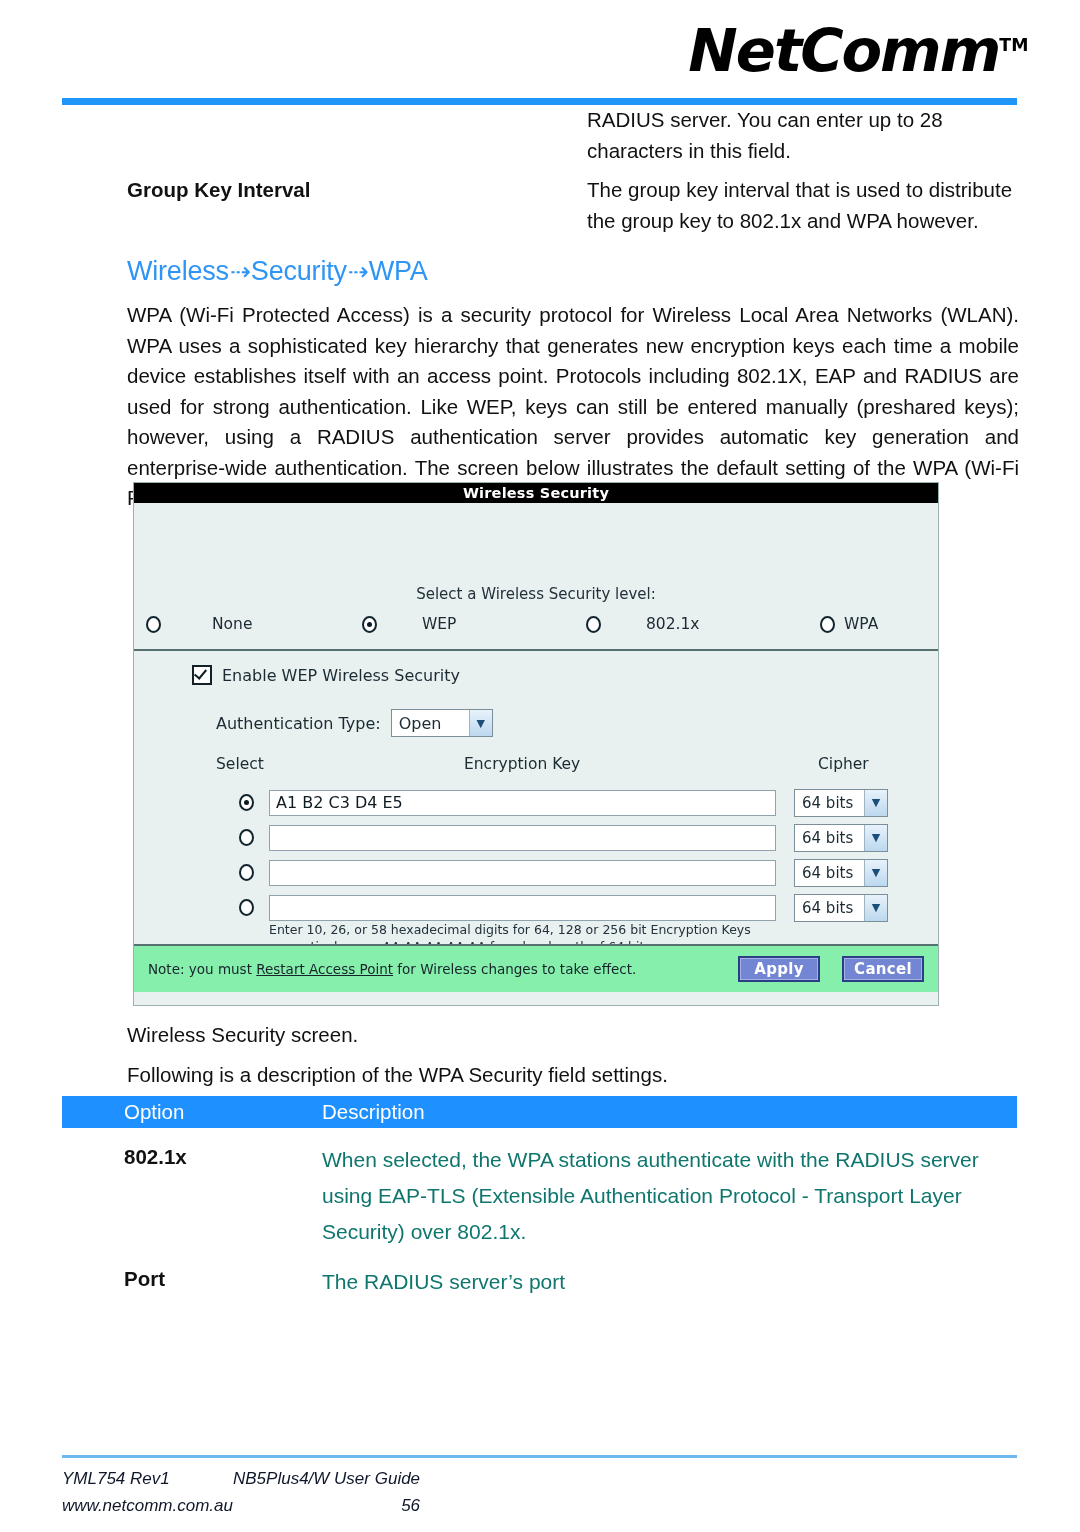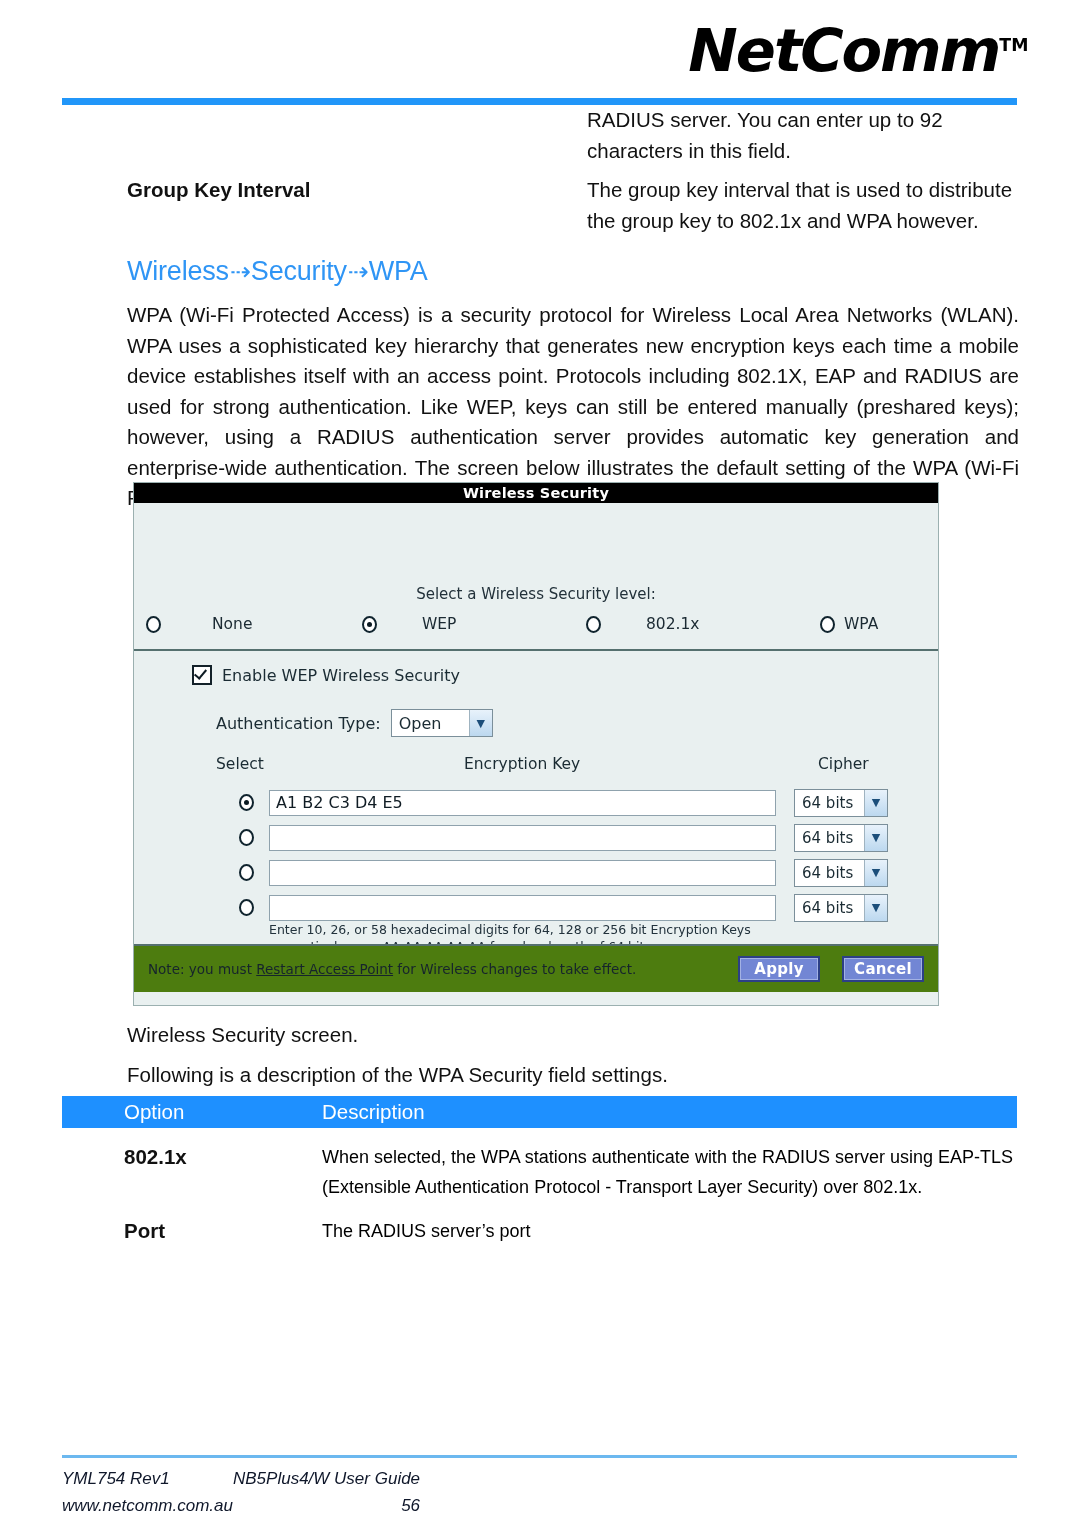--- a/index.html
+++ b/index.html
@@ -316,21 +316,21 @@
 
   .shot-footer {
     position: absolute;
     bottom: 0;
     left: 0;
     width: 100%;
     height: 46px;
     border-top: 2px solid #55706f;
     display: flex;
     align-items: center;
-    background: #4d7c0f;
+    background: #86efac;
   }
   .note {
     position: absolute;
     left: 14px;
     font-size: 13.5px;
     color: #16242c;
   }
   .note a {
     color: #16242c;
     text-decoration: underline;
@@ -392,23 +392,23 @@
     flex: 0 0 260px;
     padding-left: 62px;
     box-sizing: border-box;
     font-weight: bold;
     font-size: 20.5px;
     line-height: 30px;
     color: #111;
   }
   .opt-row .or-desc {
     flex: 1;
-    font-size: 18px;
-    line-height: 30px;
-    color: #000000;
+    font-size: 21px;
+    line-height: 36px;
+    color: #0f766e;
   }
 
   
   .footer-rule {
     position: absolute;
     left: 62px;
     top: 1455px;
     width: 955px;
     height: 3px;
     background: #6cb8ef;
@@ -431,21 +431,21 @@
 <body>
 
 <div class="page">
 
   <div class="logo"><span>NetComm</span><span class="tm">TM</span></div>
   <div class="header-rule"></div>
 
   <div class="defs">
     <div class="def-row">
       <div class="def-term"></div>
-      <div class="def-desc">RADIUS server. You can enter up to 92 characters in this field.</div>
+      <div class="def-desc">RADIUS server. You can enter up to 28 characters in this field.</div>
     </div>
     <div class="def-row">
       <div class="def-term">Group Key Interval</div>
       <div class="def-desc">The group key interval that is used to distribute the group key to 802.1x and WPA however.</div>
     </div>
   </div>
 
   <div class="section-heading"><span>Wireless</span><span class="arrow">⇢</span><span>Security</span><span class="arrow">⇢</span><span>WPA</span></div>
 
   <div class="body-para">WPA (Wi-Fi Protected Access) is a security protocol for Wireless Local Area Networks (WLAN). WPA uses a sophisticated key hierarchy that generates new encryption keys each time a mobile device establishes itself with an access point. Protocols including 802.1X, EAP and RADIUS are used for strong authentication. Like WEP, keys can still be entered manually (preshared keys); however, using a RADIUS authentication server provides automatic key generation and enterprise-wide authentication. The screen below illustrates the default setting of the WPA (Wi-Fi Protected Access)</div>

